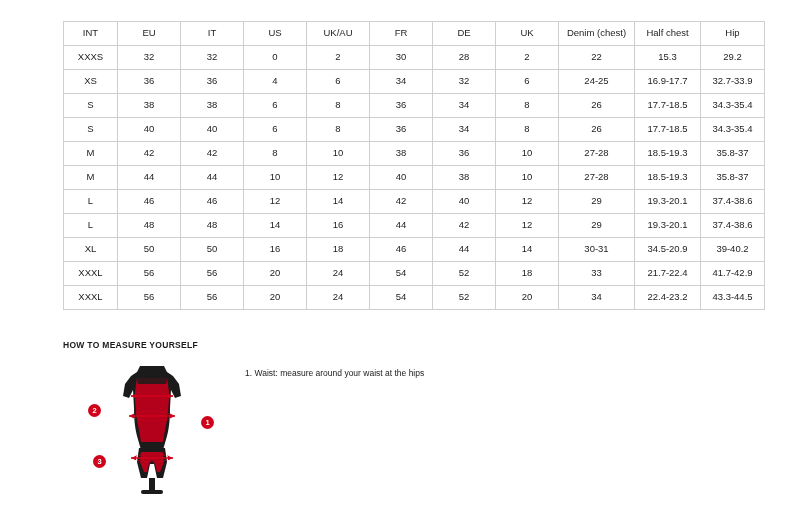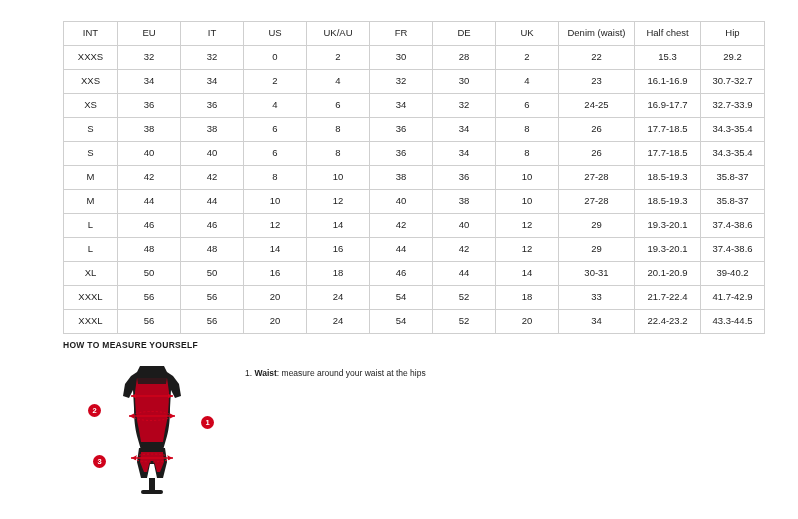--- a/index.html
+++ b/index.html
@@ -91,21 +91,21 @@
     margin-left: 22px;
     padding-top: 8px;
   }
   .measure-note {
     font-size: 8.5px;
     color: #1b1b1b;
     margin-bottom: 14px;
     line-height: 1.2;
   }
   .measure-note b {
-    font-weight: bold;
+    font-weight: normal;
   }
 
   
   .mannequin {
     position: absolute;
     left: 30px;
     top: 2px;
     width: 78px;
     height: 132px;
   }
@@ -148,53 +148,40 @@
       <thead>
         <tr>
           <th>INT</th>
           <th>EU</th>
           <th>IT</th>
           <th>US</th>
           <th>UK/AU</th>
           <th>FR</th>
           <th>DE</th>
           <th>UK</th>
-          <th>Denim (waist)</th>
+          <th>Denim (chest)</th>
           <th>Half chest</th>
           <th>Hip</th>
         </tr>
       </thead>
       <tbody>
         <tr>
           <td>XXXS</td>
           <td>32</td>
           <td>32</td>
           <td>0</td>
           <td>2</td>
           <td>30</td>
           <td>28</td>
           <td>2</td>
           <td>22</td>
           <td>15.3</td>
           <td>29.2</td>
         </tr>
         <tr>
-          <td>XXS</td>
-          <td>34</td>
-          <td>34</td>
-          <td>2</td>
-          <td>4</td>
-          <td>32</td>
-          <td>30</td>
-          <td>4</td>
-          <td>23</td>
-          <td>16.1-16.9</td>
-          <td>30.7-32.7</td>
-        </tr>
-        <tr>
           <td>XS</td>
           <td>36</td>
           <td>36</td>
           <td>4</td>
           <td>6</td>
           <td>34</td>
           <td>32</td>
           <td>6</td>
           <td>24-25</td>
           <td>16.9-17.7</td>
@@ -281,21 +268,21 @@
         <tr>
           <td>XL</td>
           <td>50</td>
           <td>50</td>
           <td>16</td>
           <td>18</td>
           <td>46</td>
           <td>44</td>
           <td>14</td>
           <td>30-31</td>
-          <td>20.1-20.9</td>
+          <td>34.5-20.9</td>
           <td>39-40.2</td>
         </tr>
         <tr>
           <td>XXXL</td>
           <td>56</td>
           <td>56</td>
           <td>20</td>
           <td>24</td>
           <td>54</td>
           <td>52</td>

